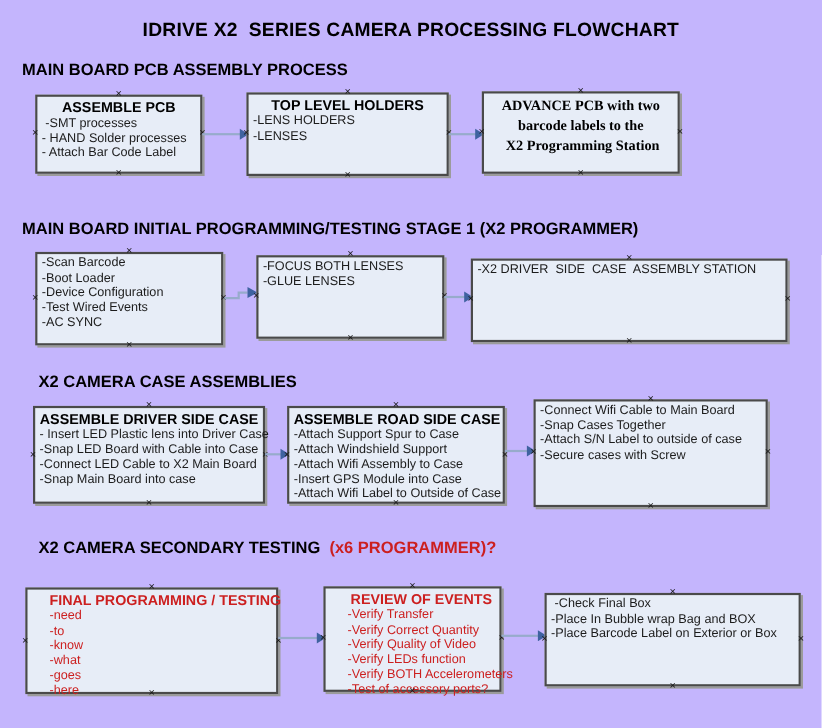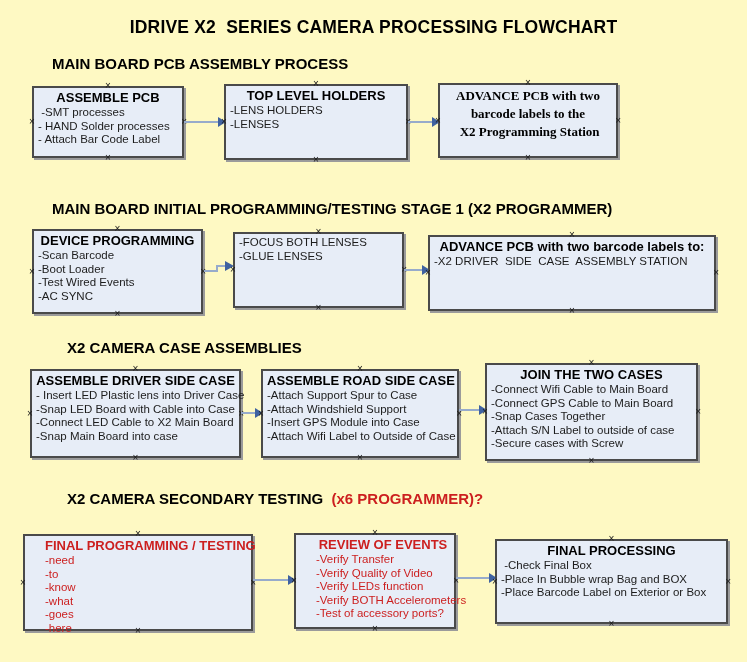--- a/index.html
+++ b/index.html
@@ -5,29 +5,29 @@
   :root{
     --box-fill:#e7edf7;
     --box-border:#4a4a4a;
     --red:#cc1f1f;
     --arrow-line:#97abcb;
     --arrow-head:#3f62a0;
     --shadow:#9b9b9b;
   }
   html,body{margin:0;padding:0;background:#ffffff;}
   .canvas{
-    position:relative;width:747px;height:662px;background:#fef9c3;
+    position:relative;width:747px;height:662px;background:#c4b5fd;
     font-family:"Liberation Sans", sans-serif;color:#000;overflow:hidden;
   }
   .main-title{
     position:absolute;top:17px;left:0;width:100%;text-align:center;
     font-size:17.5px;font-weight:bold;white-space:pre;letter-spacing:0.2px;
   }
   .section-heading{
-    position:absolute;font-size:15px;font-weight:bold;white-space:pre;margin-left:32px;
+    position:absolute;font-size:15px;font-weight:bold;white-space:pre;
   }
   .section-heading .accent{color:var(--red);}
   .box{
     position:absolute;background:var(--box-fill);
     border:2px solid var(--box-border);
     box-shadow:2px 2px 0 var(--shadow);
     box-sizing:border-box;padding:2px 4px;overflow:visible;
   }
   .box-title{font-size:13px;font-weight:bold;line-height:16px;white-space:pre;text-align:center;}
   .box-item{font-size:11.5px;line-height:13.5px;color:#1c1c1c;white-space:pre;}
@@ -89,23 +89,23 @@
     <div class="box-title"> X2 Programming Station</div>
   <span class="hdl t">×</span>
       <span class="hdl b">×</span>
       <span class="hdl l">×</span>
       <span class="hdl r">×</span>
     </div>
 
   <div class="section-heading" style="left:20px;top:200px;">MAIN BOARD INITIAL PROGRAMMING/TESTING STAGE 1 (X2 PROGRAMMER)</div>
 
   <div class="box" style="left:32px;top:229px;width:171px;height:85px;">
-    <div class="box-title">DEVICE PROGRAMMING</div>
     <div class="box-item">-Scan Barcode</div>
     <div class="box-item">-Boot Loader</div>
+    <div class="box-item">-Device Configuration</div>
     <div class="box-item">-Test Wired Events</div>
     <div class="box-item">-AC SYNC</div>
   <span class="hdl t">×</span>
       <span class="hdl b">×</span>
       <span class="hdl l">×</span>
       <span class="hdl r">×</span>
     </div>
 
   <svg class="elbow" style="left:203px;top:258px;" width="32" height="16">
     <polyline points="1,13 14,13 14,8 22,8" stroke="#97abcb" stroke-width="2" fill="none"></polyline>
@@ -117,21 +117,20 @@
     <div class="box-item">-GLUE LENSES</div>
   <span class="hdl t">×</span>
       <span class="hdl b">×</span>
       <span class="hdl l">×</span>
       <span class="hdl r">×</span>
     </div>
 
   <div class="arrow" style="left:404px;top:269px;width:24px;"></div>
 
   <div class="box" style="left:428px;top:235px;width:288px;height:76px;">
-    <div class="box-title">ADVANCE PCB with two barcode labels to:</div>
     <div class="box-item">-X2 DRIVER  SIDE  CASE  ASSEMBLY STATION</div>
   <span class="hdl t">×</span>
       <span class="hdl b">×</span>
       <span class="hdl l">×</span>
       <span class="hdl r">×</span>
     </div>
 
   <div class="section-heading" style="left:35px;top:339px;">X2 CAMERA CASE ASSEMBLIES</div>
 
   <div class="box" style="left:30px;top:369px;width:211px;height:89px;">
@@ -145,34 +144,33 @@
       <span class="hdl l">×</span>
       <span class="hdl r">×</span>
     </div>
 
   <div class="arrow" style="left:241px;top:412px;width:20px;"></div>
 
   <div class="box" style="left:261px;top:369px;width:198px;height:89px;">
     <div class="box-title">ASSEMBLE ROAD SIDE CASE</div>
     <div class="box-item">-Attach Support Spur to Case</div>
     <div class="box-item">-Attach Windshield Support</div>
+    <div class="box-item">-Attach Wifi Assembly to Case</div>
     <div class="box-item">-Insert GPS Module into Case</div>
     <div class="box-item">-Attach Wifi Label to Outside of Case</div>
   <span class="hdl t">×</span>
       <span class="hdl b">×</span>
       <span class="hdl l">×</span>
       <span class="hdl r">×</span>
     </div>
 
   <div class="arrow" style="left:459px;top:409px;width:26px;"></div>
 
   <div class="box" style="left:485px;top:363px;width:213px;height:98px;">
-    <div class="box-title">JOIN THE TWO CASES</div>
     <div class="box-item">-Connect Wifi Cable to Main Board</div>
-    <div class="box-item">-Connect GPS Cable to Main Board</div>
     <div class="box-item">-Snap Cases Together</div>
     <div class="box-item">-Attach S/N Label to outside of case</div>
     <div class="box-item">-Secure cases with Screw</div>
   <span class="hdl t">×</span>
       <span class="hdl b">×</span>
       <span class="hdl l">×</span>
       <span class="hdl r">×</span>
     </div>
 
   <div class="section-heading" style="left:35px;top:490px;"><span>X2 CAMERA SECONDARY TESTING </span><span class="accent"> (x6 PROGRAMMER)?</span></div>
@@ -189,34 +187,34 @@
       <span class="hdl b">×</span>
       <span class="hdl l">×</span>
       <span class="hdl r">×</span>
     </div>
 
   <div class="arrow" style="left:253px;top:579px;width:41px;"></div>
 
   <div class="box red" style="left:294px;top:533px;width:162px;height:96px;">
     <div class="box-title">REVIEW OF EVENTS</div>
     <div class="box-item">-Verify Transfer</div>
+    <div class="box-item">-Verify Correct Quantity</div>
     <div class="box-item">-Verify Quality of Video</div>
     <div class="box-item">-Verify LEDs function</div>
     <div class="box-item">-Verify BOTH Accelerometers</div>
     <div class="box-item">-Test of accessory ports?</div>
   <span class="hdl t">×</span>
       <span class="hdl b">×</span>
       <span class="hdl l">×</span>
       <span class="hdl r">×</span>
     </div>
 
   <div class="arrow" style="left:456px;top:577px;width:39px;"></div>
 
   <div class="box" style="left:495px;top:539px;width:233px;height:85px;">
-    <div class="box-title">FINAL PROCESSING</div>
     <div class="box-item"> -Check Final Box</div>
     <div class="box-item">-Place In Bubble wrap Bag and BOX</div>
     <div class="box-item">-Place Barcode Label on Exterior or Box</div>
   <span class="hdl t">×</span>
       <span class="hdl b">×</span>
       <span class="hdl l">×</span>
       <span class="hdl r">×</span>
     </div>
 
 </div>

